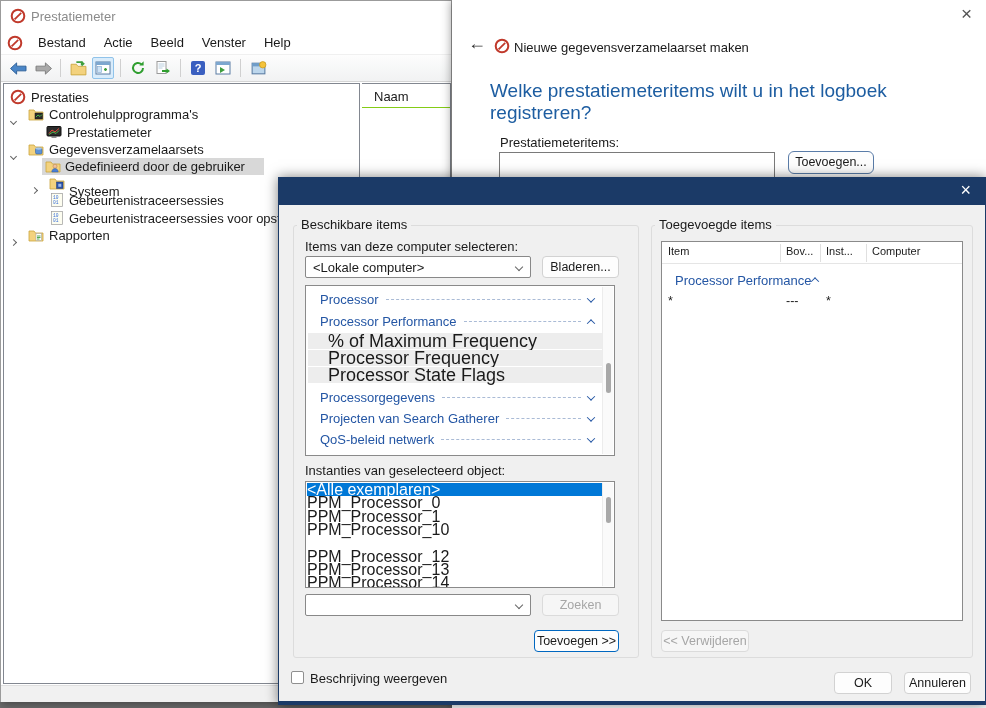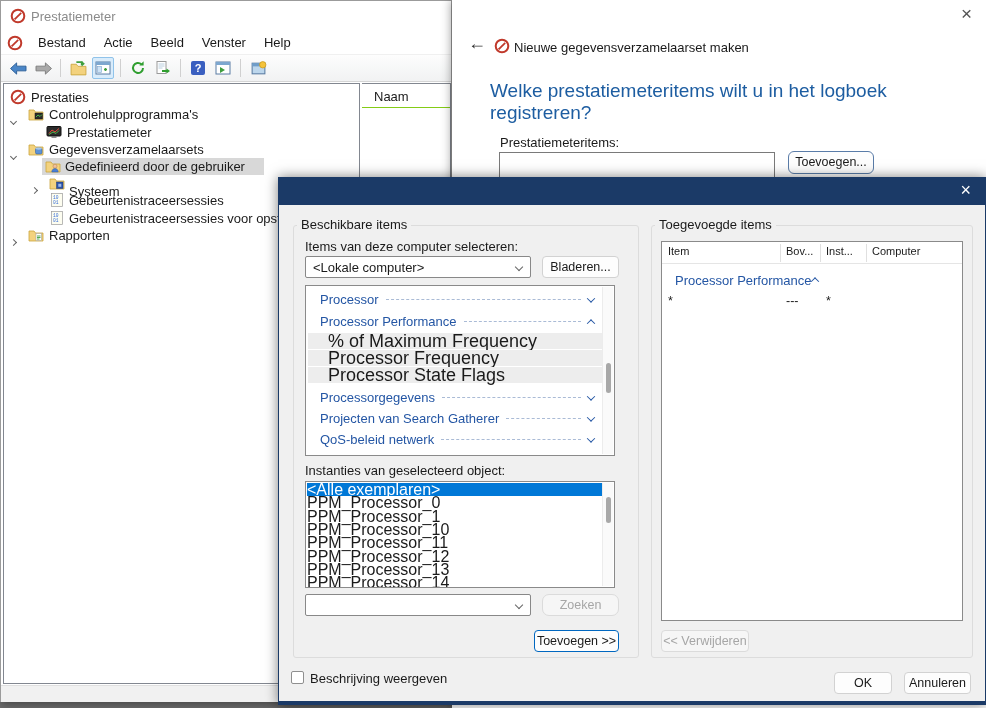--- a/index.html
+++ b/index.html
@@ -342,34 +342,33 @@
       </div>
   </div>
 
   <span class="field-label" style="left:26px;top:285px;">Instanties van geselecteerd object:</span>
 
   <div class="listbox" style="left:26px;top:303px;width:310px;height:107px;">
     <div class="inst-row sel" style="top:1px;">&lt;Alle exemplaren&gt;</div>
     <div class="inst-row" style="top:14.3px;">PPM_Processor_0</div>
     <div class="inst-row" style="top:27.6px;">PPM_Processor_1</div>
     <div class="inst-row" style="top:40.9px;">PPM_Processor_10</div>
-    <div class="inst-row" style="top:54.2px;">PPM_Processor_11</div>
     <div class="inst-row" style="top:67.5px;">PPM_Processor_12</div>
     <div class="inst-row" style="top:80.8px;">PPM_Processor_13</div>
     <div class="inst-row" style="top:94.1px;">PPM_Processor_14</div>
     <div class="sbar">
         <div class="sthumb" style="top:14px;height:26px;"></div>
       </div>
   </div>
 
   <div class="combo" style="left:26px;top:416px;width:226px;height:22px;">
     <input type="text" style="">
     <span class="cchev"></span>
   </div>
-  <div class="pbtn btn disabled" style="left:263px;top:416px;width:77px;border-radius:7px;">Zoeken</div>
+  <div class="pbtn btn disabled" style="left:263px;top:416px;width:77px;">Zoeken</div>
   <div class="pbtn btn focus" style="left:255px;top:452px;width:85px;">Toevoegen &gt;&gt;</div>
 
   <div class="group" style="left:372px;top:47px;width:322px;height:433px;"></div>
   <span class="glegend" style="left:376px;top:39px;">Toegevoegde items</span>
 
   <div class="table" style="left:382px;top:63px;width:302px;height:380px;">
     <div class="thead">
       <span class="th" style="left:6px;">Item</span>
       <span class="th" style="left:124px;">Bov...</span>
       <span class="th" style="left:164px;">Inst...</span>

